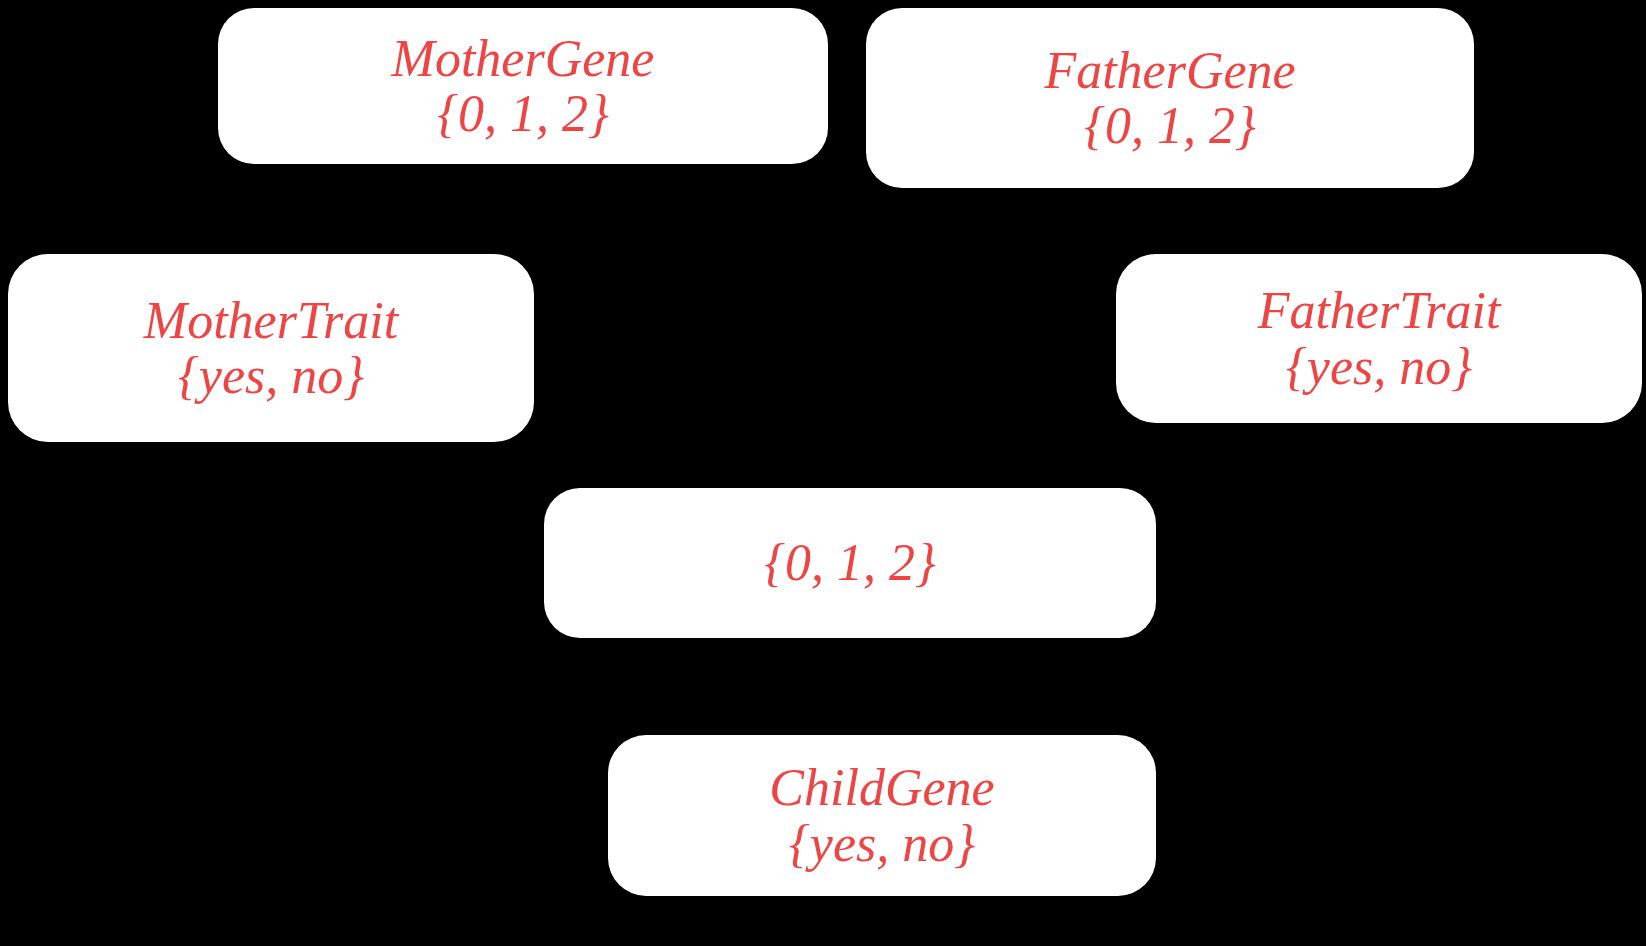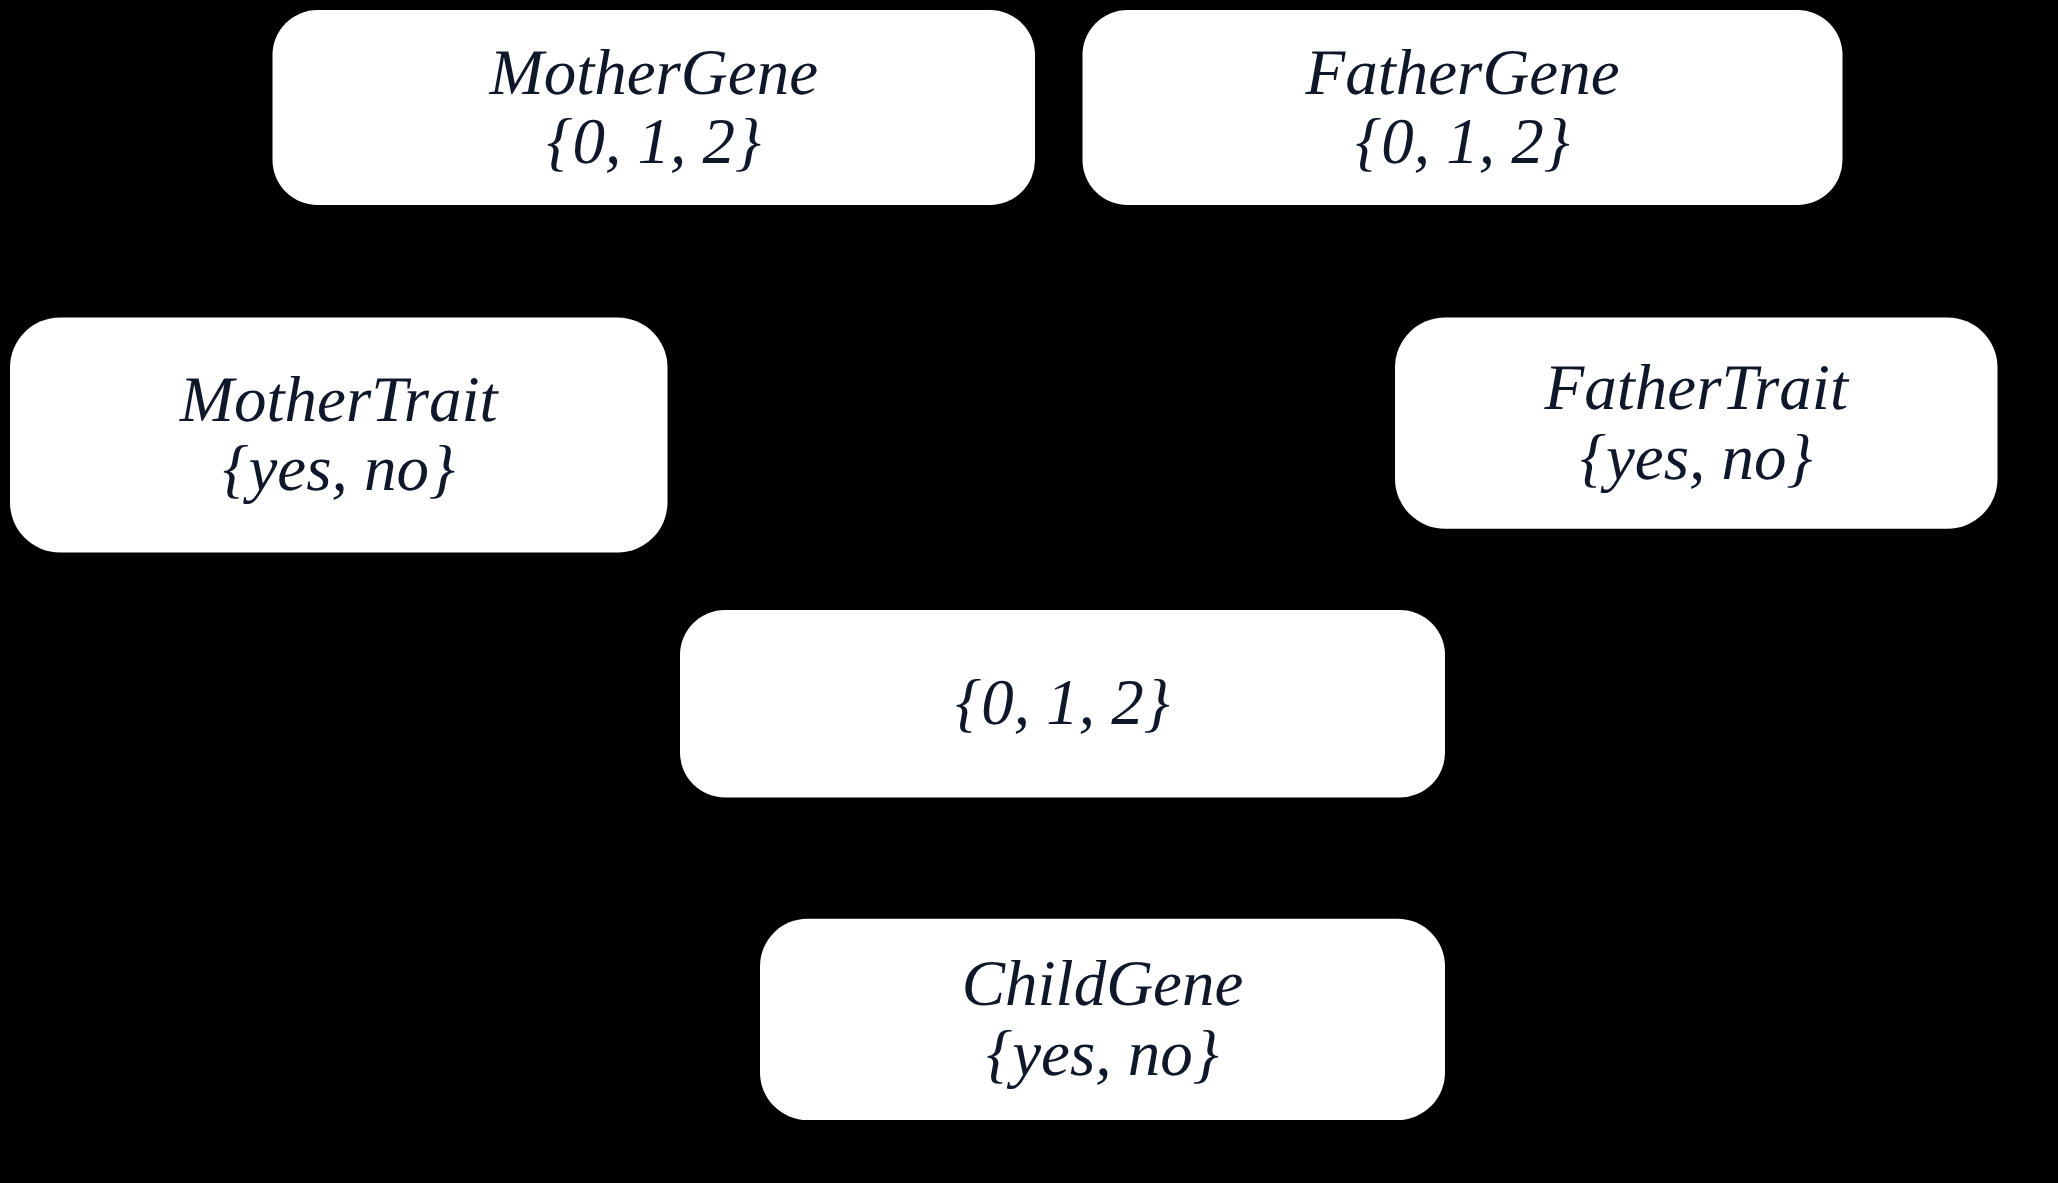--- a/index.html
+++ b/index.html
@@ -18,21 +18,21 @@
   }
   .node {
     position: absolute;
     background: #ffffff;
     border-radius: 34px;
     display: flex;
     flex-direction: column;
     align-items: center;
     justify-content: center;
     box-sizing: border-box;
-    color: #0f172a;
+    color: #ef4444;
     text-align: center;
     line-height: 1.06;
   }
   .node .node-name {
     display: block;
     font-style: italic;
     font-weight: normal;
     white-space: nowrap;
   }
   .node .node-domain {
@@ -40,29 +40,29 @@
     font-style: italic;
     font-weight: normal;
     white-space: nowrap;
   }
   
   #node-mother-gene {
     left: 218px;  top: 8px;   width: 610px; height: 156px;
     border-radius: 36px;
   }
   #node-father-gene {
-    left: 866px;  top: 8px;   width: 608px; height: 156px;
+    left: 866px;  top: 8px;   width: 608px; height: 180px;
     border-radius: 36px;
   }
   #node-mother-trait {
     left: 8px;    top: 254px; width: 526px; height: 188px;
     border-radius: 40px;
   }
   #node-father-trait {
-    left: 1116px; top: 254px; width: 482px; height: 169px;
+    left: 1116px; top: 254px; width: 526px; height: 169px;
     border-radius: 40px;
   }
   #node-child-gene {
     left: 544px;  top: 488px; width: 612px; height: 150px;
     border-radius: 36px;
   }
   #node-child-trait {
     left: 608px;  top: 735px; width: 548px; height: 161px;
     border-radius: 38px;
   }

